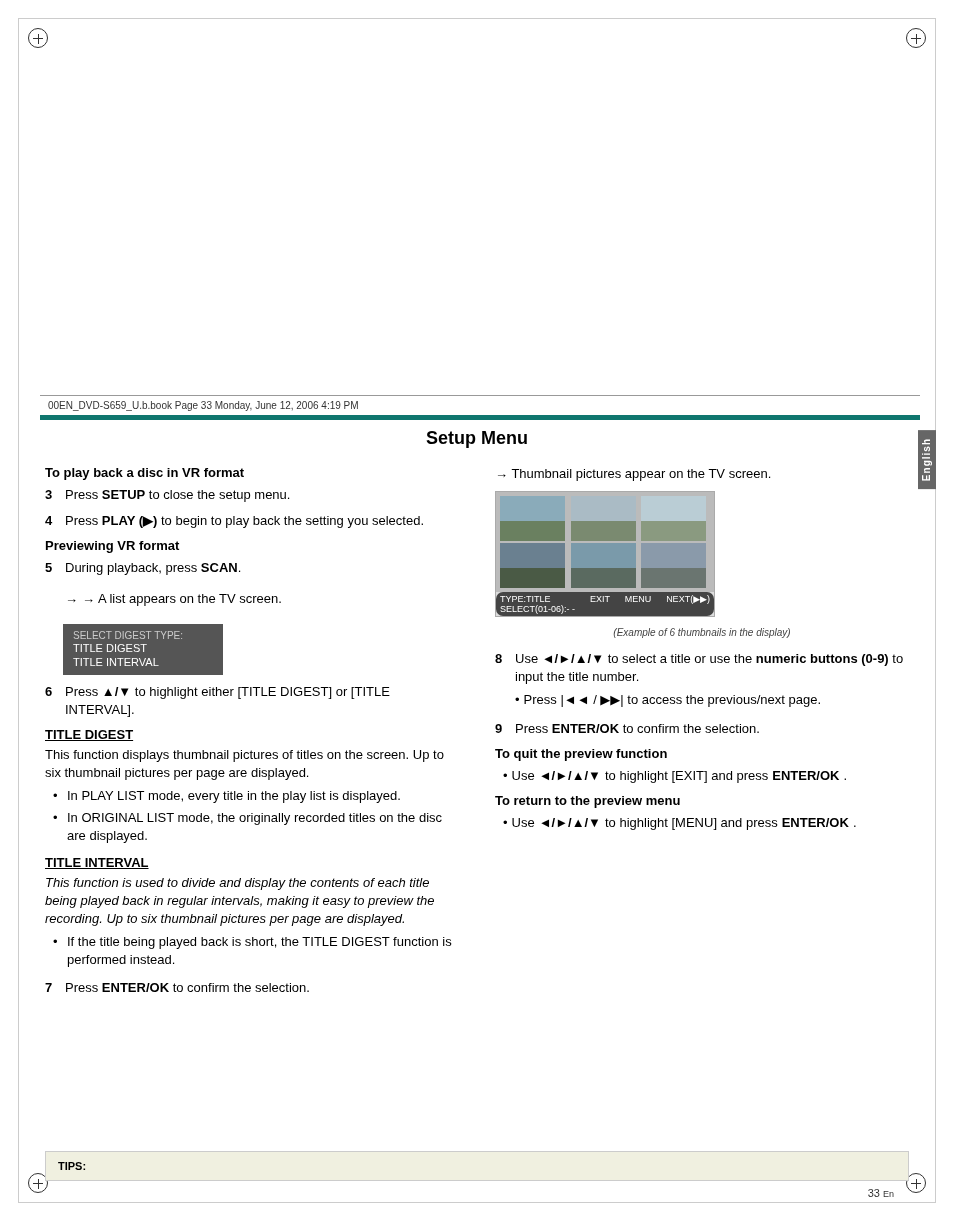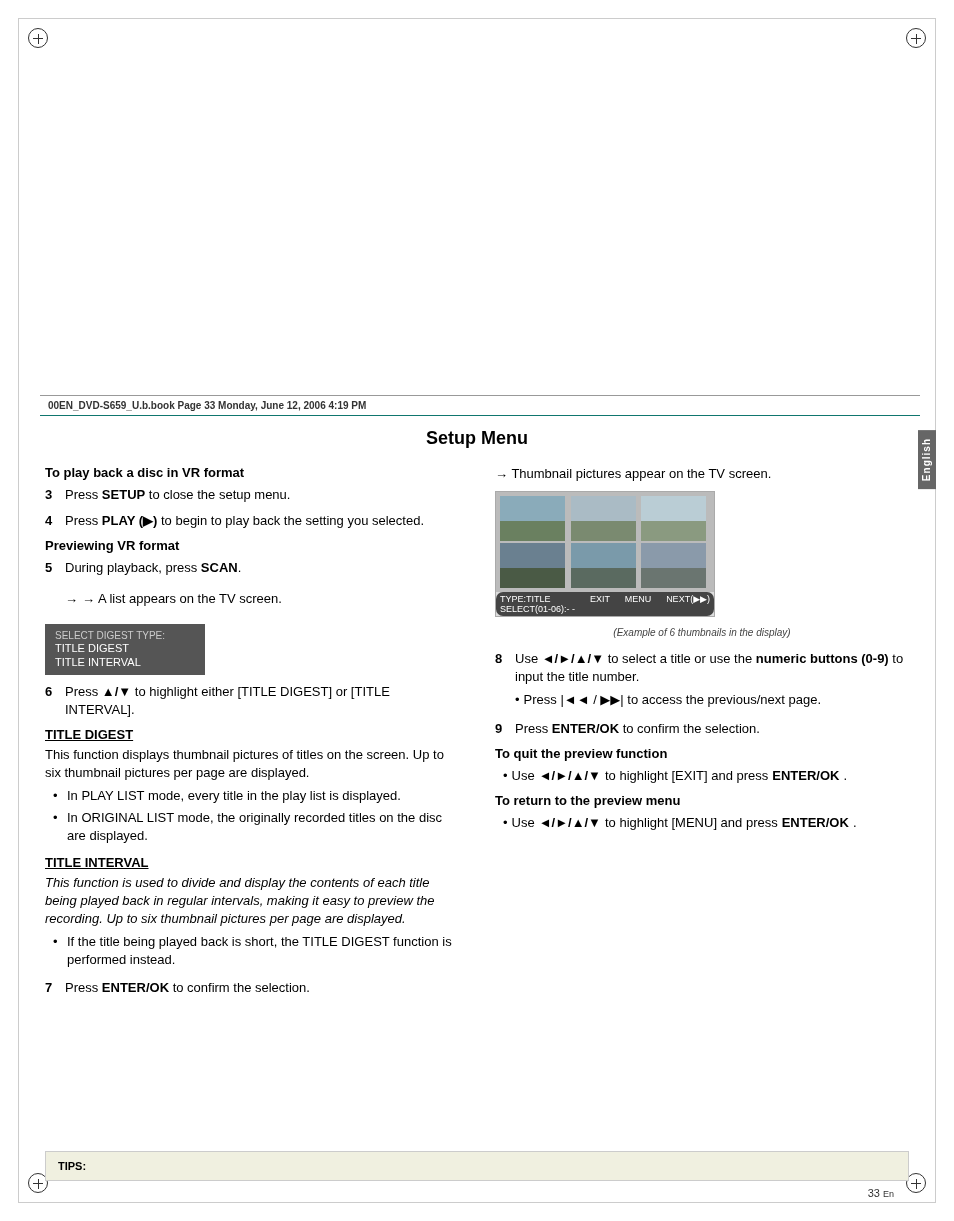--- a/index.html
+++ b/index.html
@@ -45,25 +45,24 @@
       border: 1px solid #ccc;
     }
 
     
     .file-info-bar {
       position: absolute;
       top: 395px;
       left: 40px;
       right: 34px;
       border-top: 1px solid #999;
-      border-bottom: 1px solid #0f766e;
+      border-bottom: 5px solid #0f766e;
       padding: 4px 8px;
       font-size: 10px;
       color: #333;
-      font-weight: bold;
     }
 
     
     .english-tab {
       position: absolute;
       right: 18px;
       top: 430px;
       width: 18px;
       background: #666;
       color: white;
@@ -131,21 +130,21 @@
       flex: 1;
     }
 
     .bold { font-weight: bold; }
 
     
     .digest-menu-box {
       background: #555;
       color: white;
       padding: 6px 10px;
-      margin: 8px 0;
+      margin: 8px 18px;
       font-size: 11px;
       display: inline-block;
       min-width: 160px;
     }
     .digest-menu-box .menu-label {
       font-size: 10px;
       color: #ccc;
     }
     .digest-menu-box .menu-item {
       padding: 1px 0;

